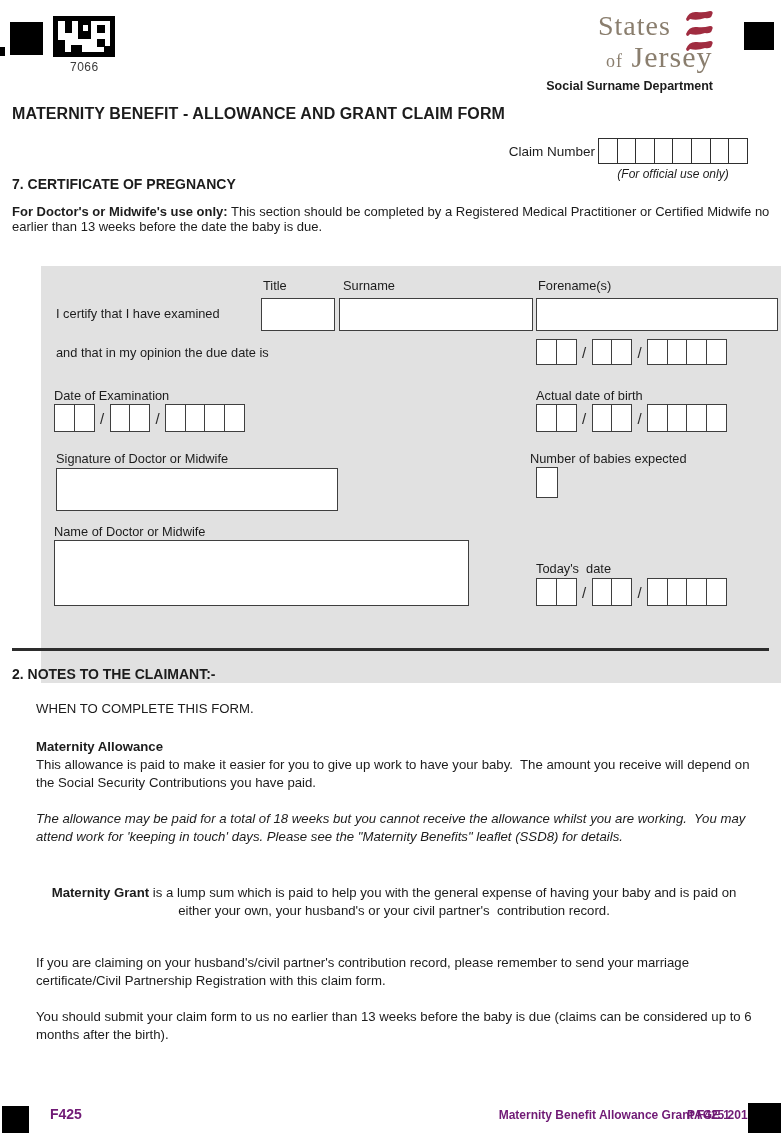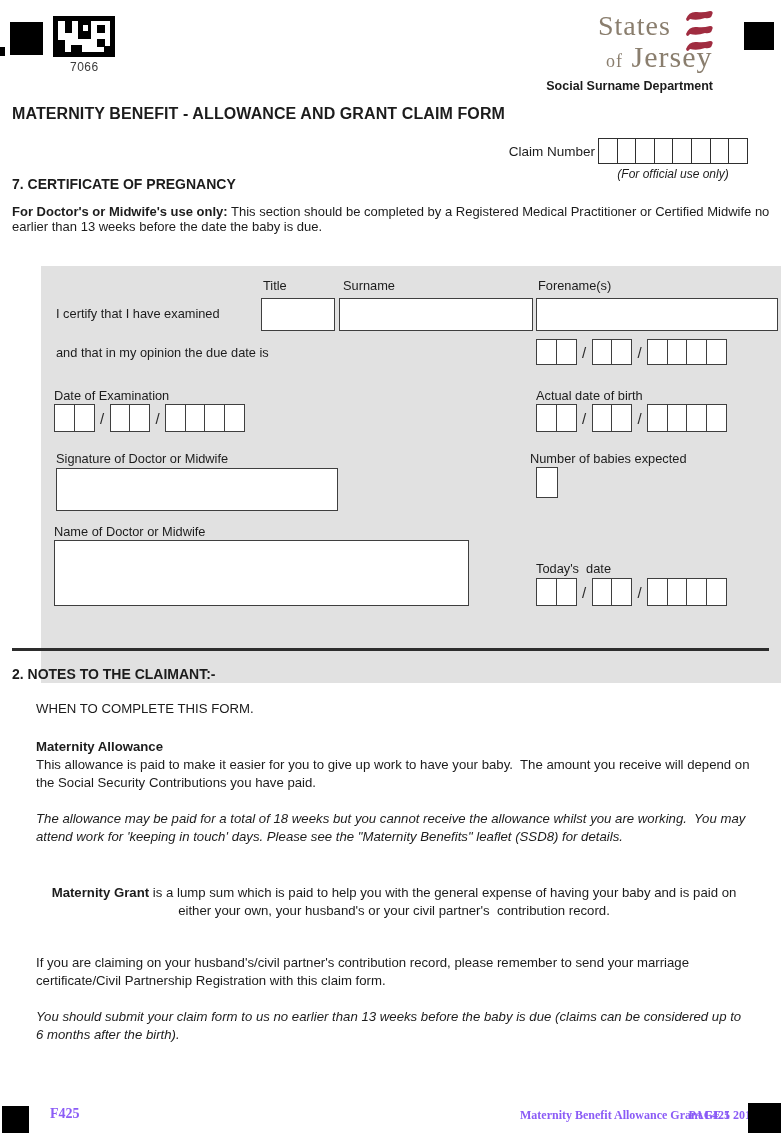--- a/index.html
+++ b/index.html
@@ -48,21 +48,21 @@
   .dc:first-child { margin-left:0; }
   .ds { width:15px; text-align:center; font-size:15px; color:#2a2a2a; }
   .dategrid.short .dc { height:26px; }
 
   .divider { position:absolute; left:12px; top:648px; width:757px; height:3px; background:#2d2d2d; }
 
   .sec2-heading { position:absolute; left:12px; top:666px; font-size:14px; font-weight:bold; }
   .para { position:absolute; left:36px; width:716px; font-size:13.2px; line-height:17.6px; white-space:pre-wrap; }
 
   
-  .footer-text { color:#8b5cf6; font-weight:bold;font-family:Liberation Serif, serif; }
+  .footer-text { color:#701a75; font-weight:bold; }
   .f425 { position:absolute; left:50px; top:1106px; font-size:14px; }
   .fcenter { position:absolute; left:0; top:1108px; width:781px; text-align:right; font-size:12px; }
   .fpage { position:absolute; left:660px; top:1108px; width:70px; text-align:right; font-size:12px; }
 </style>
 </head>
 <body>
 
 <div class="page">
 
   <div class="sq" style="left:0;top:47px;width:5px;height:9px;"></div>
@@ -218,21 +218,21 @@
 
   <div class="divider"></div>
 
   <div class="sec2-heading">2. NOTES TO THE CLAIMANT:-</div>
   <div class="para" style="top:700px;">WHEN TO COMPLETE THIS FORM.</div>
   <div class="para bold" style="top:738px;">Maternity Allowance</div>
   <div class="para" style="top:756px;">This allowance is paid to make it easier for you to give up work to have your baby.  The amount you receive will depend on the Social Security Contributions you have paid.</div>
   <div class="para" style="top:810px;font-style:italic;">The allowance may be paid for a total of 18 weeks but you cannot receive the allowance whilst you are working.  You may attend work for 'keeping in touch' days. Please see the "Maternity Benefits" leaflet (SSD8) for details.</div>
   <div class="para" style="top:884px;text-align:center;"><span class="bold">Maternity Grant</span><span> is a lump sum which is paid to help you with the general expense of having your baby and is paid on either your own, your husband's or your civil partner's  contribution record.</span></div>
   <div class="para" style="top:954px;">If you are claiming on your husband's/civil partner's contribution record, please remember to send your marriage certificate/Civil Partnership Registration with this claim form.</div>
-  <div class="para" style="top:1008px;font-style:italic;">You should submit your claim form to us no earlier than 13 weeks before the baby is due (claims can be considered up to 6 months after the birth).</div>
+  <div class="para" style="top:1008px;">You should submit your claim form to us no earlier than 13 weeks before the baby is due (claims can be considered up to 6 months after the birth).</div>
 
   <div class="sq" style="left:2px;top:1106px;width:27px;height:27px;"></div>
   <div class="f425 footer-text">F425</div>
   <div class="fcenter footer-text">Maternity Benefit Allowance Grant F425 20150101</div>
   <div class="fpage footer-text">PAGE 1</div>
   <div class="sq" style="left:748px;top:1103px;width:33px;height:30px;"></div>
 
 </div>
 
 </body></html>

